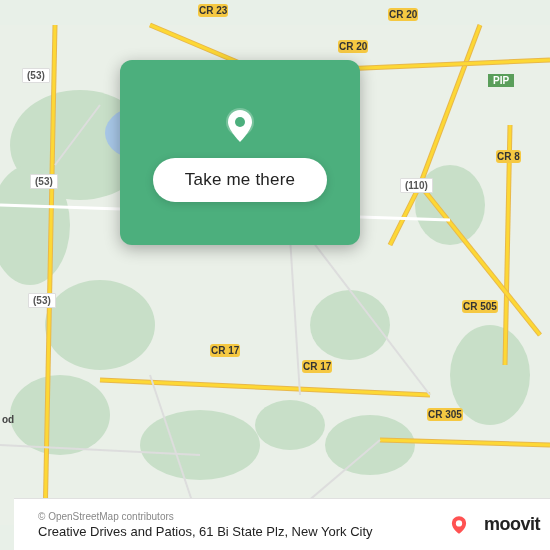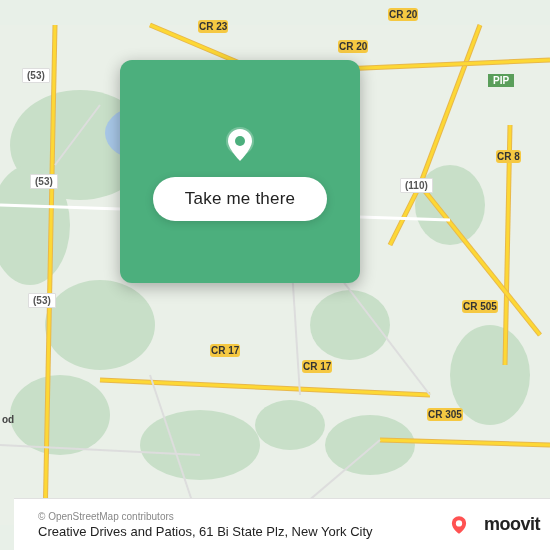--- a/index.html
+++ b/index.html
@@ -18,21 +18,21 @@
       background-color: #e8f0e8;
       overflow: hidden;
     }
 
     
     .popup-overlay {
       position: absolute;
       top: 60px;
       left: 120px;
       width: 240px;
-      height: 223px;
+      height: 185px;
       background: #4caf7d;
       border-radius: 12px;
       display: flex;
       flex-direction: column;
       align-items: center;
       justify-content: center;
       box-shadow: 0 4px 16px rgba(0,0,0,0.3);
       z-index: 10;
     }
 
@@ -211,21 +211,21 @@
     <line x1="200" y1="55" x2="190" y2="200" stroke="#ddd" stroke-width="2"></line>
     <line x1="300" y1="200" x2="430" y2="370" stroke="#ddd" stroke-width="2"></line>
     <line x1="150" y1="350" x2="200" y2="500" stroke="#ddd" stroke-width="2"></line>
     <line x1="280" y1="55" x2="300" y2="370" stroke="#ddd" stroke-width="2"></line>
     <line x1="0" y1="420" x2="200" y2="430" stroke="#ddd" stroke-width="2"></line>
     <line x1="380" y1="415" x2="280" y2="500" stroke="#ddd" stroke-width="2"></line>
     <line x1="100" y1="80" x2="55" y2="140" stroke="#ddd" stroke-width="2"></line>
   </svg>
 
   <div class="road-label-yellow" style="top:8px; left:388px;">CR 20</div>
-  <div class="road-label-yellow" style="top:20px; left:198px;">CR 23</div>
+  <div class="road-label-yellow" style="top:4px; left:198px;">CR 23</div>
   <div class="road-label-yellow" style="top:40px; left:338px;">CR 20</div>
   <div class="road-label-white" style="top:68px; left:22px;">(53)</div>
   <div class="road-label-green" style="top:74px; left:488px;">PIP</div>
   <div class="road-label-white" style="top:174px; left:30px;">(53)</div>
   <div class="road-label-white" style="top:178px; left:400px;">(110)</div>
   <div class="road-label-yellow" style="top:150px; left:496px;">CR 8</div>
   <div class="road-label-white" style="top:293px; left:28px;">(53)</div>
   <div class="road-label-yellow" style="top:344px; left:210px;">CR 17</div>
   <div class="road-label-yellow" style="top:360px; left:302px;">CR 17</div>
   <div class="road-label-yellow" style="top:300px; left:462px;">CR 505</div>

